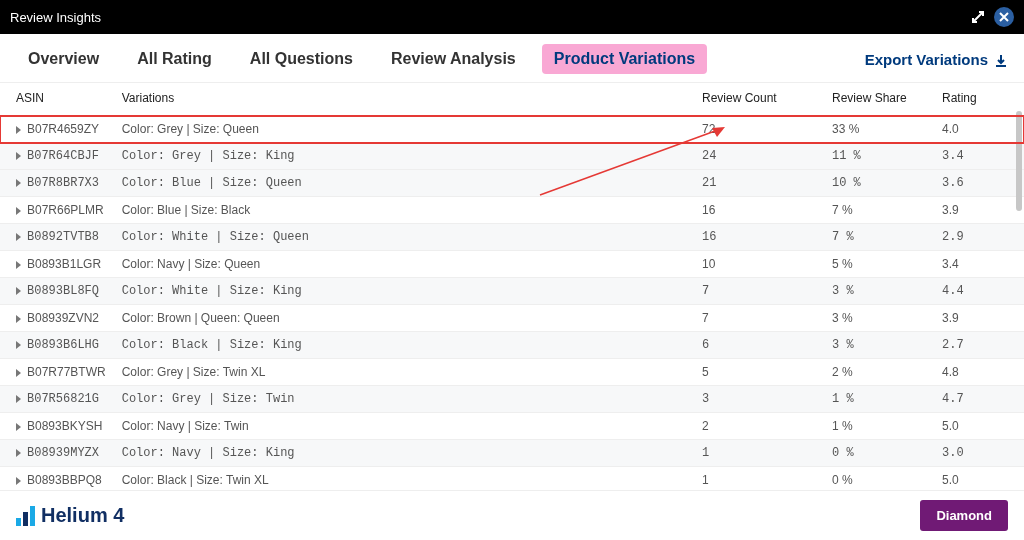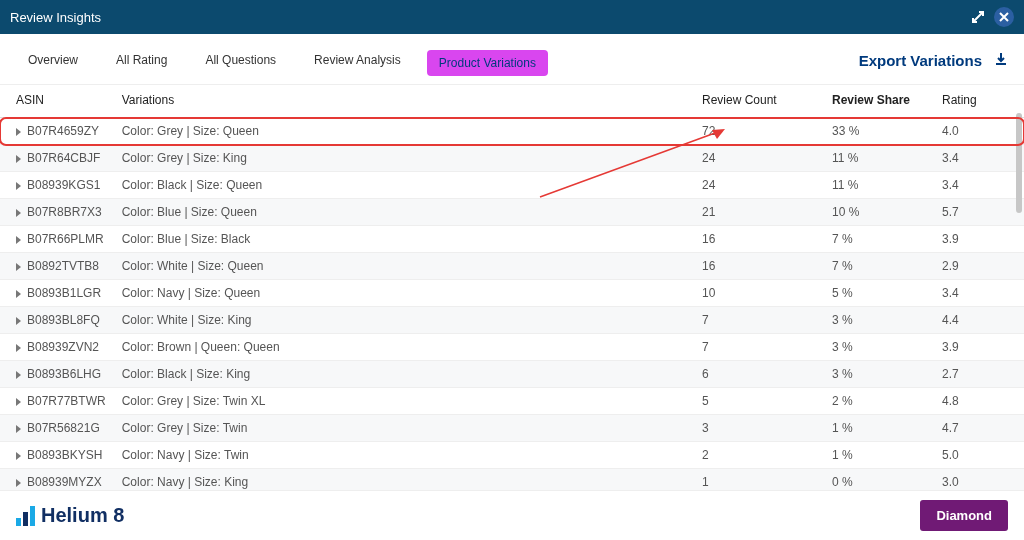--- a/index.html
+++ b/index.html
@@ -1,48 +1,48 @@
 <!DOCTYPE html>
 <html><head>
 <meta charset="utf-8">
 <style>
   * { box-sizing: border-box; margin: 0; padding: 0; }
   html, body { width: 1024px; height: 540px; font-family: Arial, Helvetica, sans-serif; background: #fff; color: #333; overflow: hidden; }
 
   
-  .titlebar { background: #0c4a6e; color: #fff; height: 34px; display: flex; align-items: center; padding: 0 10px; font-size: 13px; }
+  .titlebar { background: #000000; color: #fff; height: 34px; display: flex; align-items: center; padding: 0 10px; font-size: 13px; }
   .titlebar .title { flex: 1; }
   .titlebar .icon-btn { width: 20px; height: 20px; border-radius: 50%; display: flex; align-items: center; justify-content: center; margin-left: 6px; cursor: pointer; }
   .titlebar .icon-btn.close { background: #2b5fa2; }
   .titlebar svg { width: 12px; height: 12px; stroke: #fff; stroke-width: 2; fill: none; }
 
   
   .tabs { display: flex; align-items: center; padding: 10px 16px 8px 16px; border-bottom: 1px solid #eee; }
-  .tab { font-size: 12px; font-weight: 400; color: #333; padding: 6px 12px; margin-right: 14px; cursor: pointer; border-radius: 4px; }
-  .tab.active { background: #d946ef; color: #003a7d; margin-top: 6px; }
-  .export { margin-left: auto; color: #003a7d; font-weight: 700; font-size: 15px; display: flex; align-items: flex-start; gap: 12px; cursor: pointer; padding-left: 40px; }
+  .tab { font-size: 16px; font-weight: 700; color: #333; padding: 6px 12px; margin-right: 14px; cursor: pointer; border-radius: 4px; }
+  .tab.active { background: #f9a8d4; color: #003a7d; }
+  .export { margin-left: auto; color: #003a7d; font-weight: 700; font-size: 15px; display: flex; align-items: flex-end; gap: 6px; cursor: pointer; padding-left: 40px; }
   .export svg { width: 14px; height: 14px; stroke: #003a7d; stroke-width: 2; fill: #003a7d; }
 
   
   .table-wrap { position: relative; width: 100%; }
   table { width: 100%; border-collapse: collapse; font-size: 12px; }
   thead th { text-align: left; font-weight: 400; color: #222; padding: 8px 8px 10px 8px; border-bottom: 1px solid #ddd; background: #fff; }
   th.col-asin { width: 110px; padding-left: 16px; }
   th.col-var { }
   th.col-count { width: 130px; }
-  th.col-share { width: 110px; font-weight: bold; }
+  th.col-share { width: 110px; }
   th.col-rating { width: 90px; }
 
   tbody tr { border-bottom: 1px solid #eee; }
-  tbody tr.alt { background: #f7f8f9; }
+  tbody tr.alt { background: #f7f8f9; font-family: Liberation Mono, monospace; }
   tbody td { padding: 6px 8px; color: #555; vertical-align: middle; }
   td.cell-asin { padding-left: 16px; white-space: nowrap; }
   .caret { display: inline-block; width: 0; height: 0; border-top: 4px solid transparent; border-bottom: 4px solid transparent; border-left: 5px solid #777; margin-right: 6px; vertical-align: middle; }
 
-  tbody tr.highlighted { outline: 2px solid #e53935; outline-offset: -1px; position: relative; z-index: 2; border-radius: 6px; }
+  tbody tr.highlighted { outline: 2px solid #e53935; outline-offset: -1px; position: relative; z-index: 2; }
 
   
   .arrow-overlay { position: absolute; left: 530px; top: 42px; width: 200px; height: 80px; pointer-events: none; z-index: 5; }
 
   
   .scrollbar { position: absolute; right: 2px; top: 28px; width: 6px; height: 100px; background: #c7c7c7; border-radius: 3px; }
 
   
   .footer { position: absolute; bottom: 0; left: 0; right: 0; height: 50px; background: #fff; display: flex; align-items: center; padding: 0 16px; border-top: 1px solid #eee; }
   .logo { display: flex; align-items: center; gap: 6px; font-weight: 800; font-size: 20px; color: #112f63; }
@@ -105,33 +105,26 @@
           <td>33 %</td>
           <td>4.0</td>
         </tr>
         <tr class="alt">
           <td class="cell-asin"><span class="caret"></span><span>B07R64CBJF</span></td>
           <td>Color: Grey | Size: King</td>
           <td>24</td>
           <td>11 %</td>
           <td>3.4</td>
         </tr>
-        <tr>
-          <td class="cell-asin"><span class="caret"></span><span>B08939KGS1</span></td>
-          <td>Color: Black | Size: Queen</td>
-          <td>24</td>
-          <td>11 %</td>
-          <td>3.4</td>
-        </tr>
         <tr class="alt">
           <td class="cell-asin"><span class="caret"></span><span>B07R8BR7X3</span></td>
           <td>Color: Blue | Size: Queen</td>
           <td>21</td>
           <td>10 %</td>
-          <td>5.7</td>
+          <td>3.6</td>
         </tr>
         <tr>
           <td class="cell-asin"><span class="caret"></span><span>B07R66PLMR</span></td>
           <td>Color: Blue | Size: Black</td>
           <td>16</td>
           <td>7 %</td>
           <td>3.9</td>
         </tr>
         <tr class="alt">
           <td class="cell-asin"><span class="caret"></span><span>B0892TVTB8</span></td>
@@ -214,16 +207,16 @@
   <div class="scrollbar"></div>
 </div>
 
 <div class="footer">
   <div class="logo">
     <div class="logo-bars">
         <span></span>
         <span></span>
         <span></span>
       </div>
-    <span>Helium 8</span>
+    <span>Helium 4</span>
   </div>
   <div class="plan-badge">Diamond</div>
 </div>
 
 </body></html>

